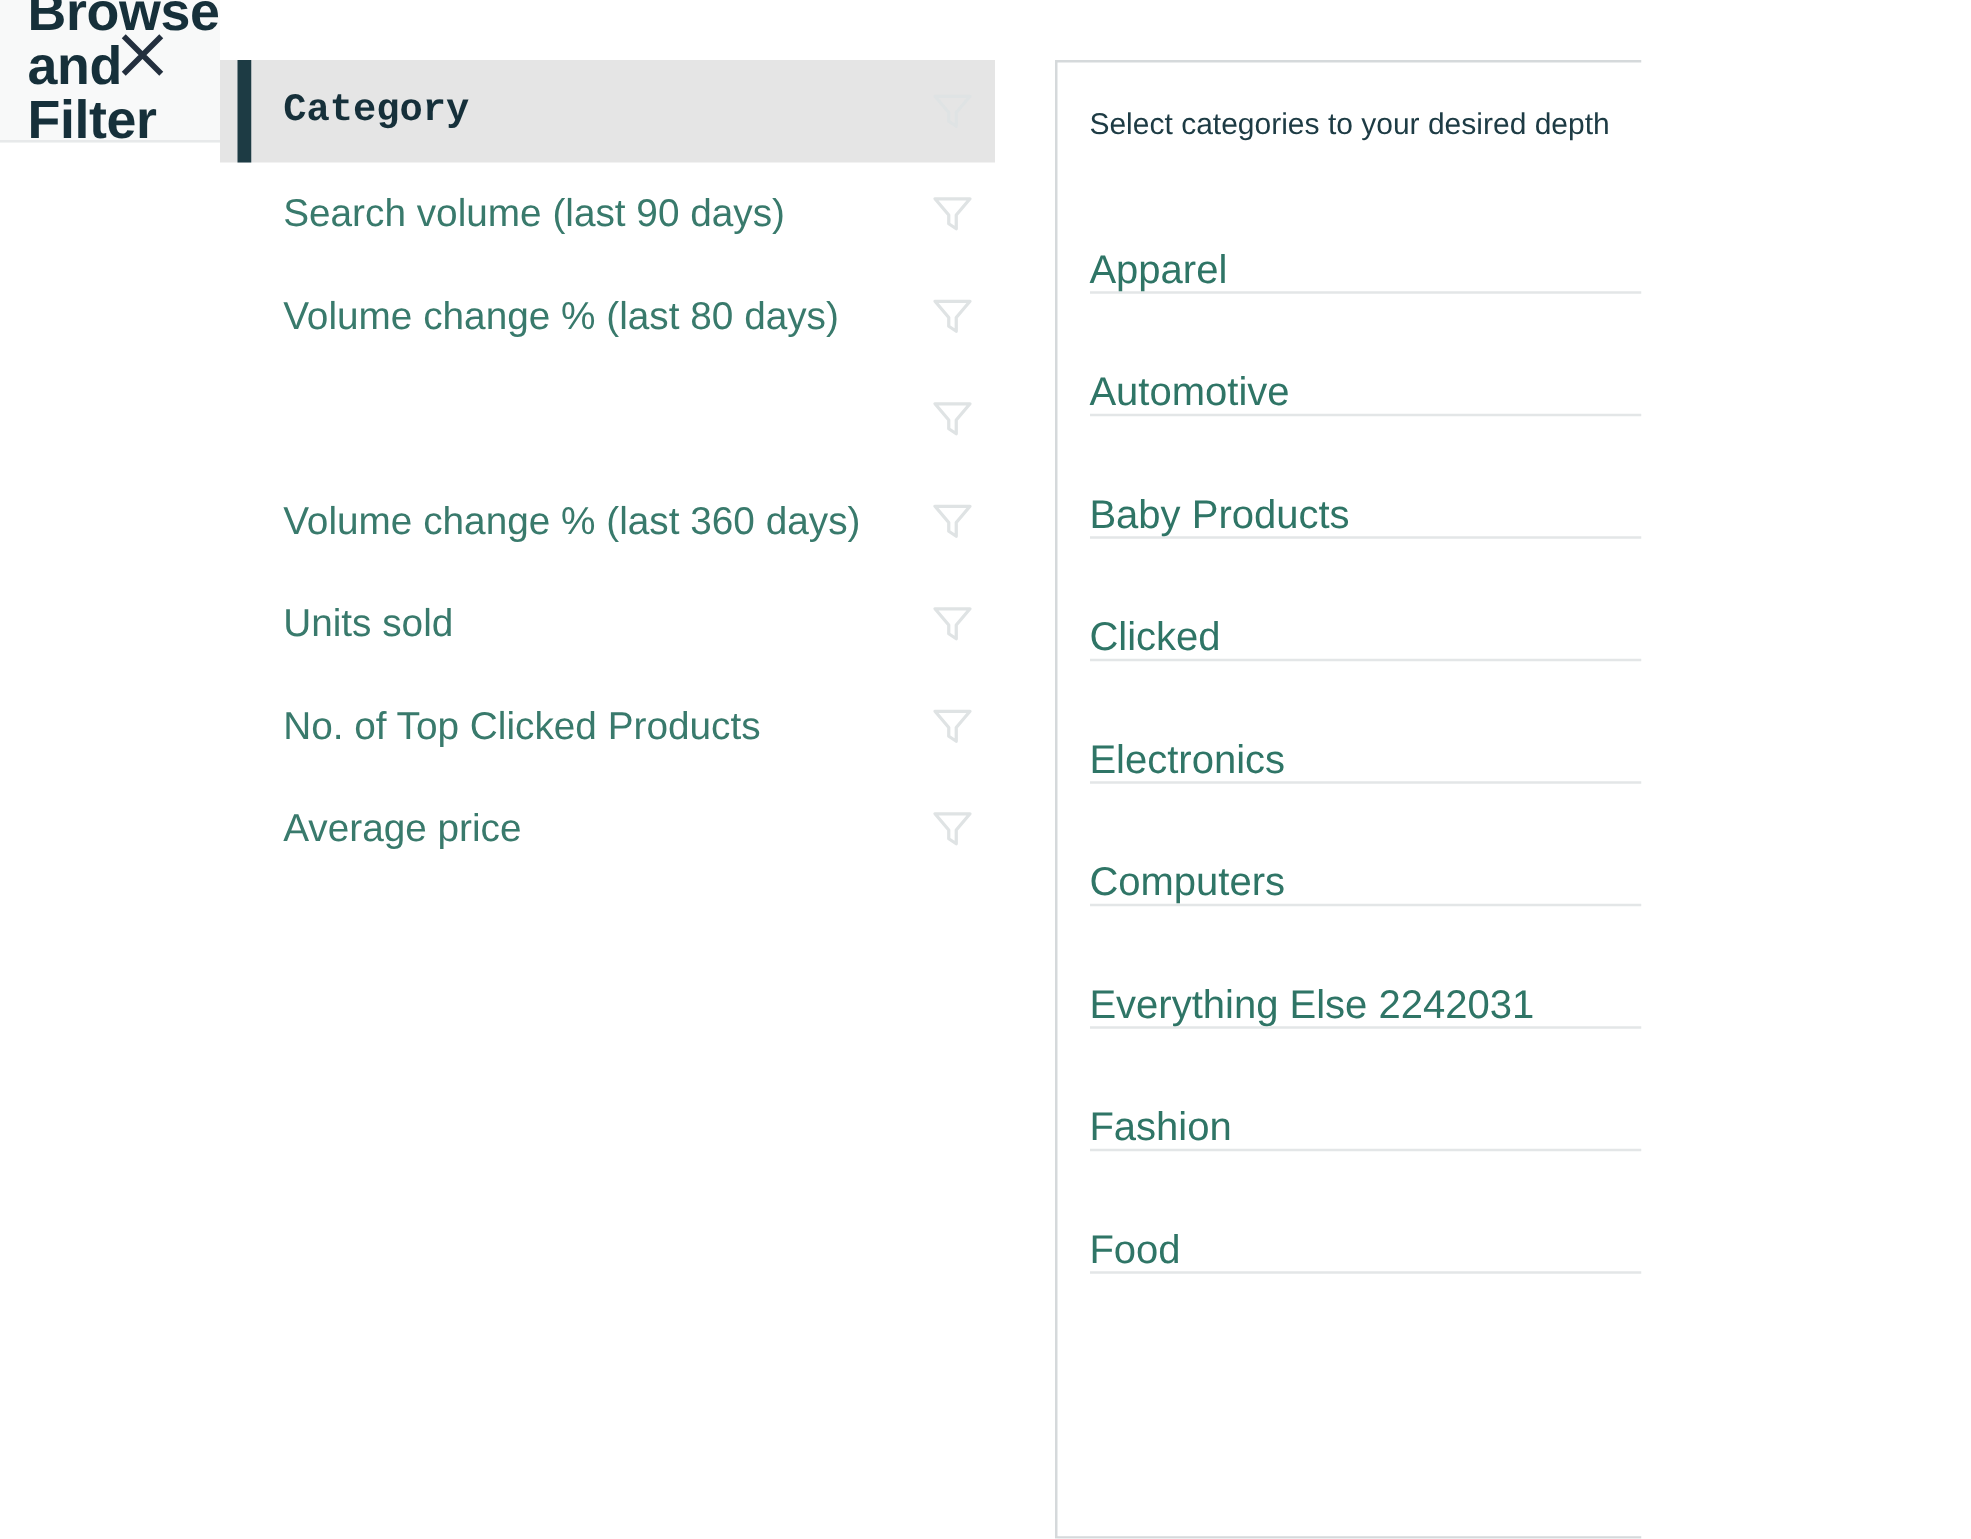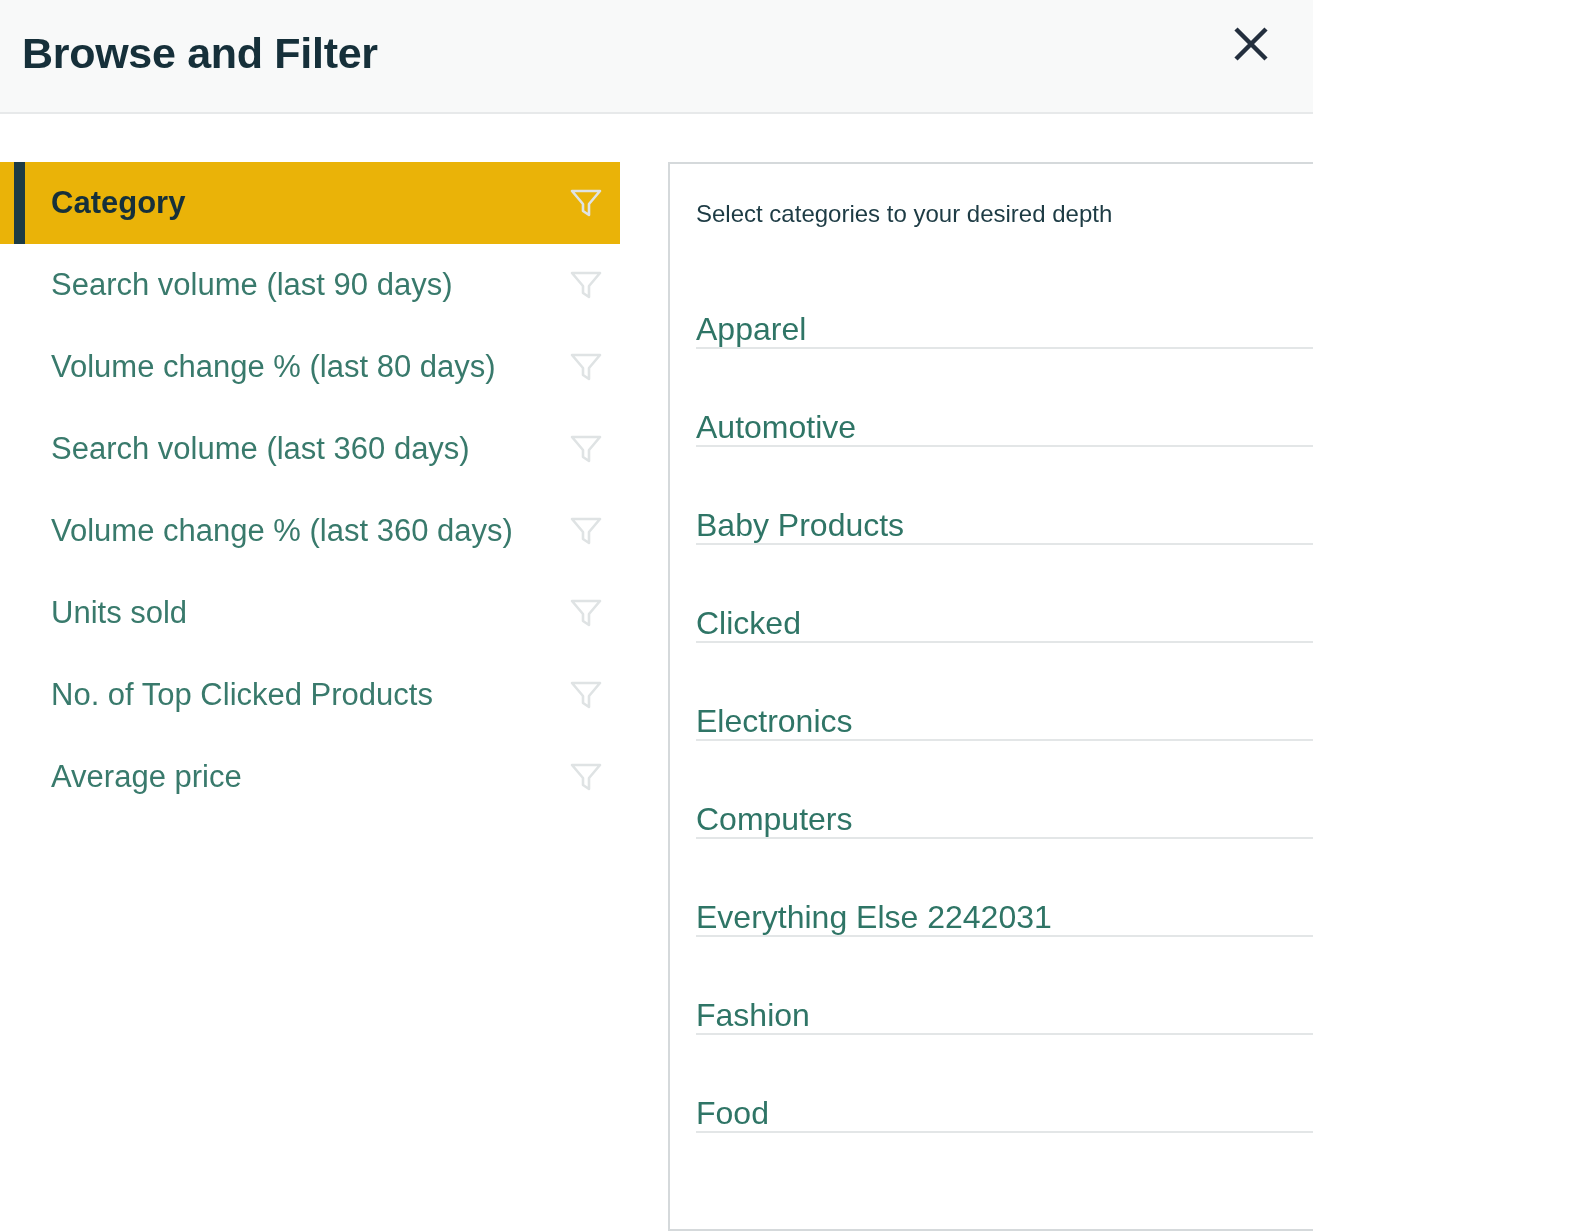--- a/index.html
+++ b/index.html
@@ -10,21 +10,20 @@
     height: 1231px;
     background: #ffffff;
     font-family: "Liberation Sans", "DejaVu Sans", sans-serif;
     overflow: hidden;
   }
 
   .modal {
     width: 1313px;
     height: 1231px;
     display: flex;
-    flex-direction: column;
     background: #ffffff;
   }
 
   
   .modal-header {
     position: relative;
     height: 114px;
     flex: 0 0 114px;
     background: #f8f9f9;
     border-bottom: 2px solid #e7e9ea;
@@ -80,21 +79,22 @@
     height: 82px;
     display: flex;
     align-items: center;
     padding-left: 51px;
     padding-right: 14px;
     cursor: pointer;
     background: transparent;
   }
 
   .filter-item.selected {
-    background: #eab308;
+    background: #e5e5e5;
+    font-family: Liberation Mono, monospace;
   }
 
   .filter-item.selected::before {
     content: "";
     position: absolute;
     left: 14px;
     top: 0;
     bottom: 0;
     width: 11px;
     background: #1d3b44;
@@ -215,21 +215,20 @@
       <div class="filter-item">
         <span class="filter-label">Volume change % (last 80 days)</span>
         <span class="filter-icon">
           <svg width="36" height="36" viewBox="0 0 36 36" aria-hidden="true">
             <path d="M4 6 H32 L21 19 V30 L15 26 V19 Z" fill="none" stroke="#dfe3e4" stroke-width="2.6" stroke-linejoin="round"></path>
           </svg>
         </span>
       </div>
 
       <div class="filter-item">
-        <span class="filter-label">Search volume (last 360 days)</span>
         <span class="filter-icon">
           <svg width="36" height="36" viewBox="0 0 36 36" aria-hidden="true">
             <path d="M4 6 H32 L21 19 V30 L15 26 V19 Z" fill="none" stroke="#dfe3e4" stroke-width="2.6" stroke-linejoin="round"></path>
           </svg>
         </span>
       </div>
 
       <div class="filter-item">
         <span class="filter-label">Volume change % (last 360 days)</span>
         <span class="filter-icon">

